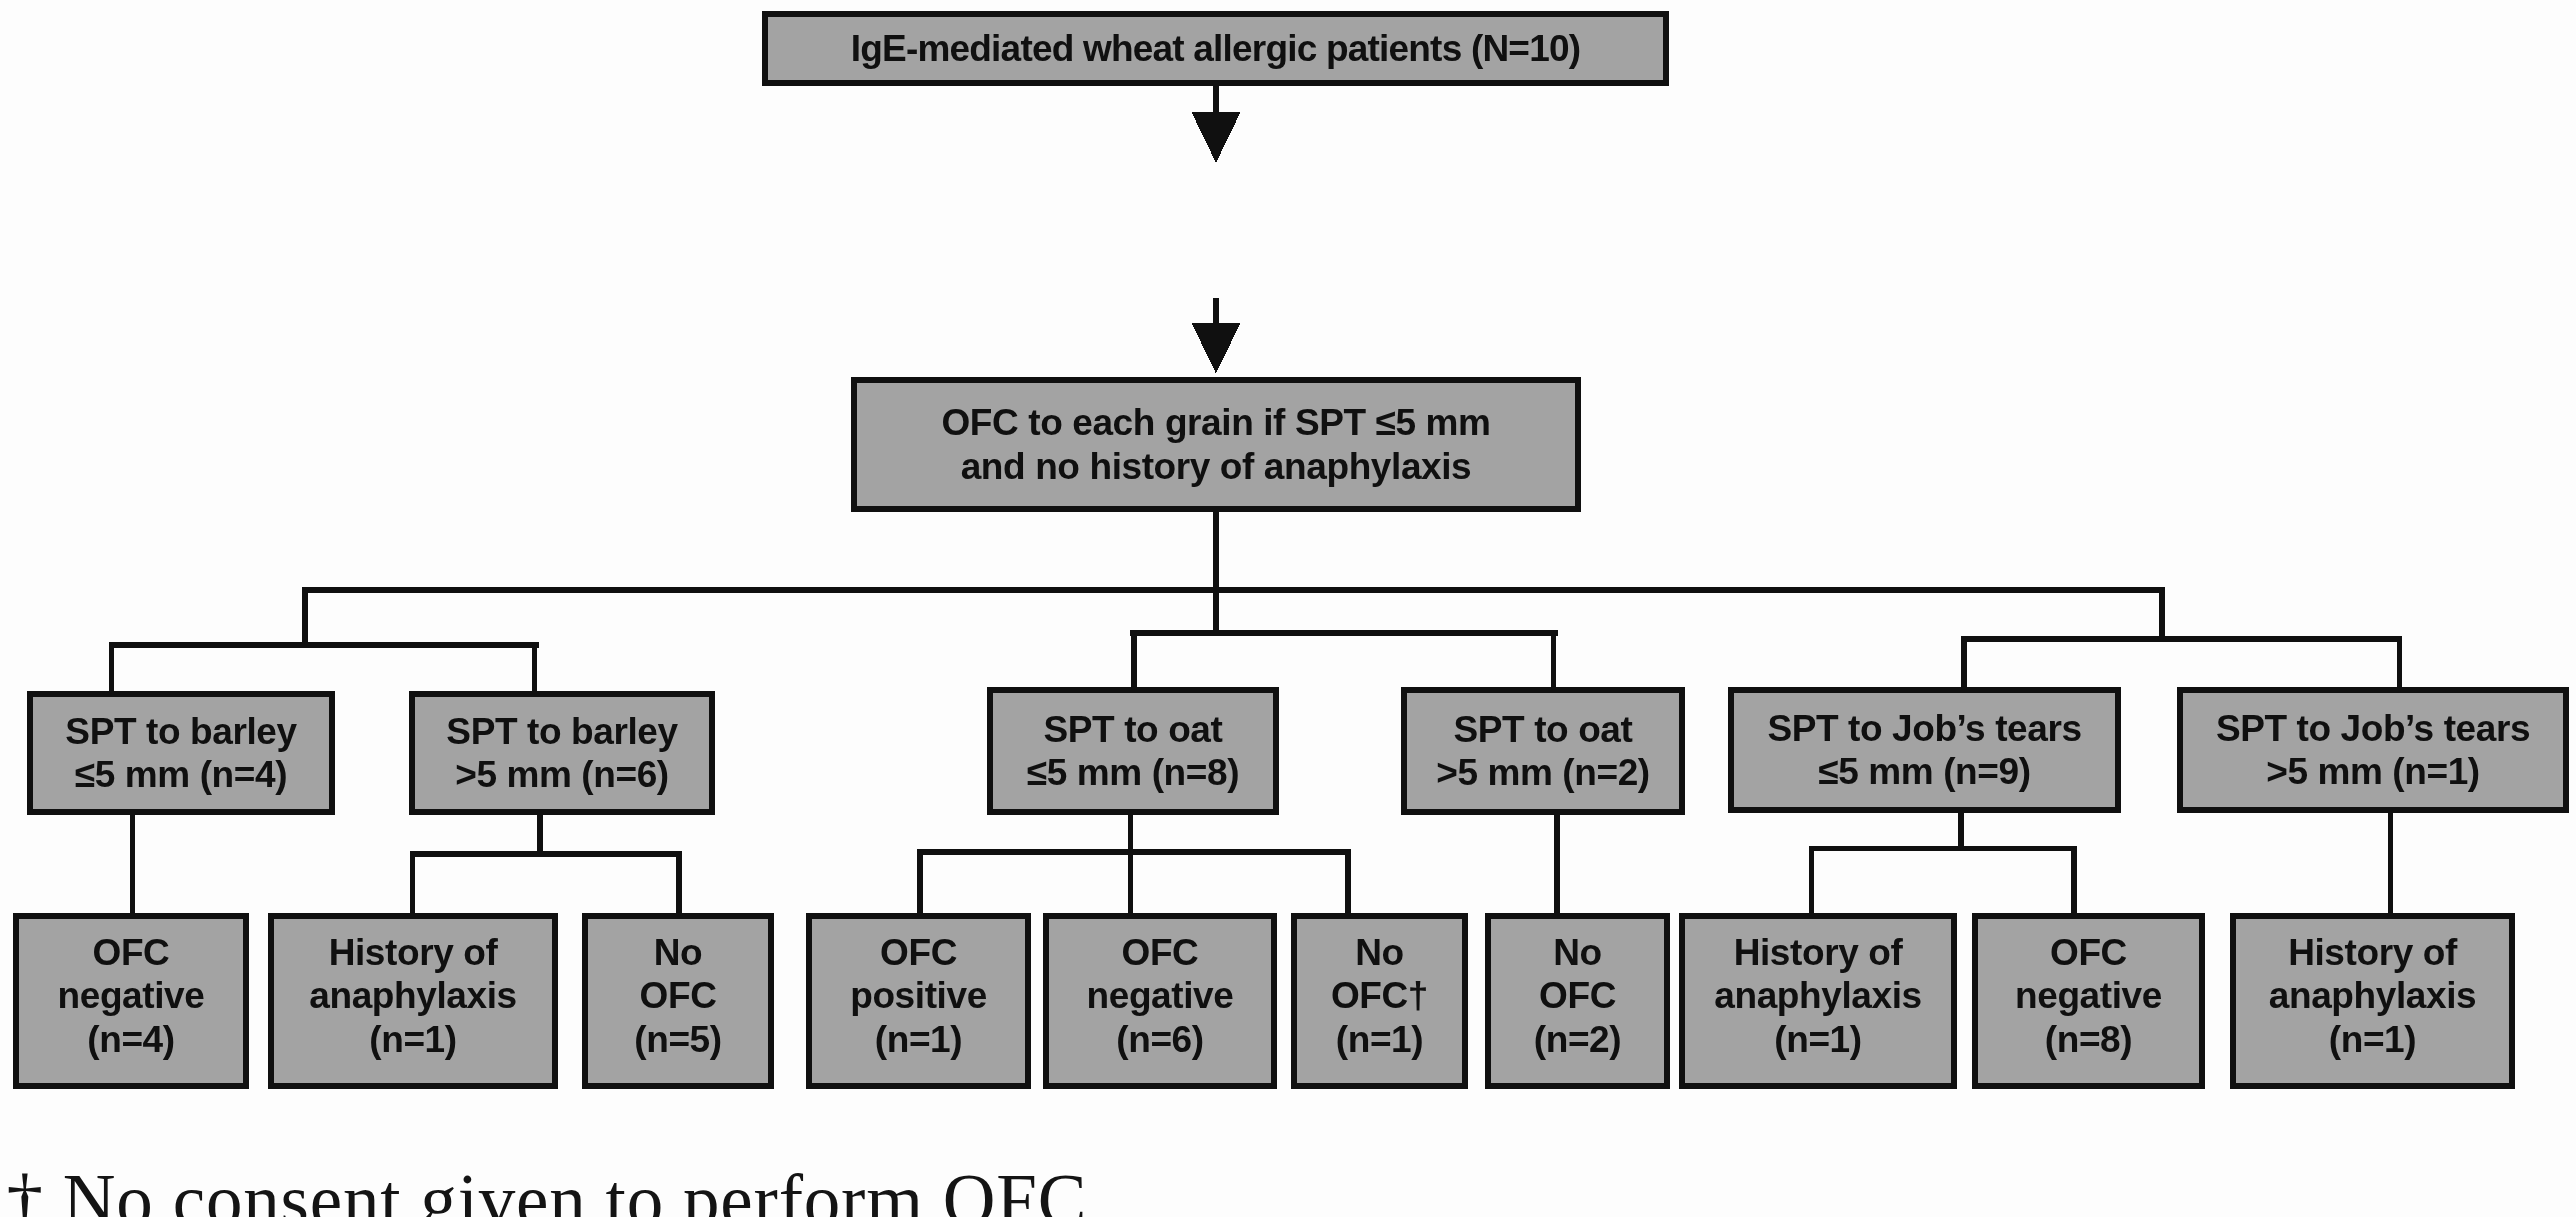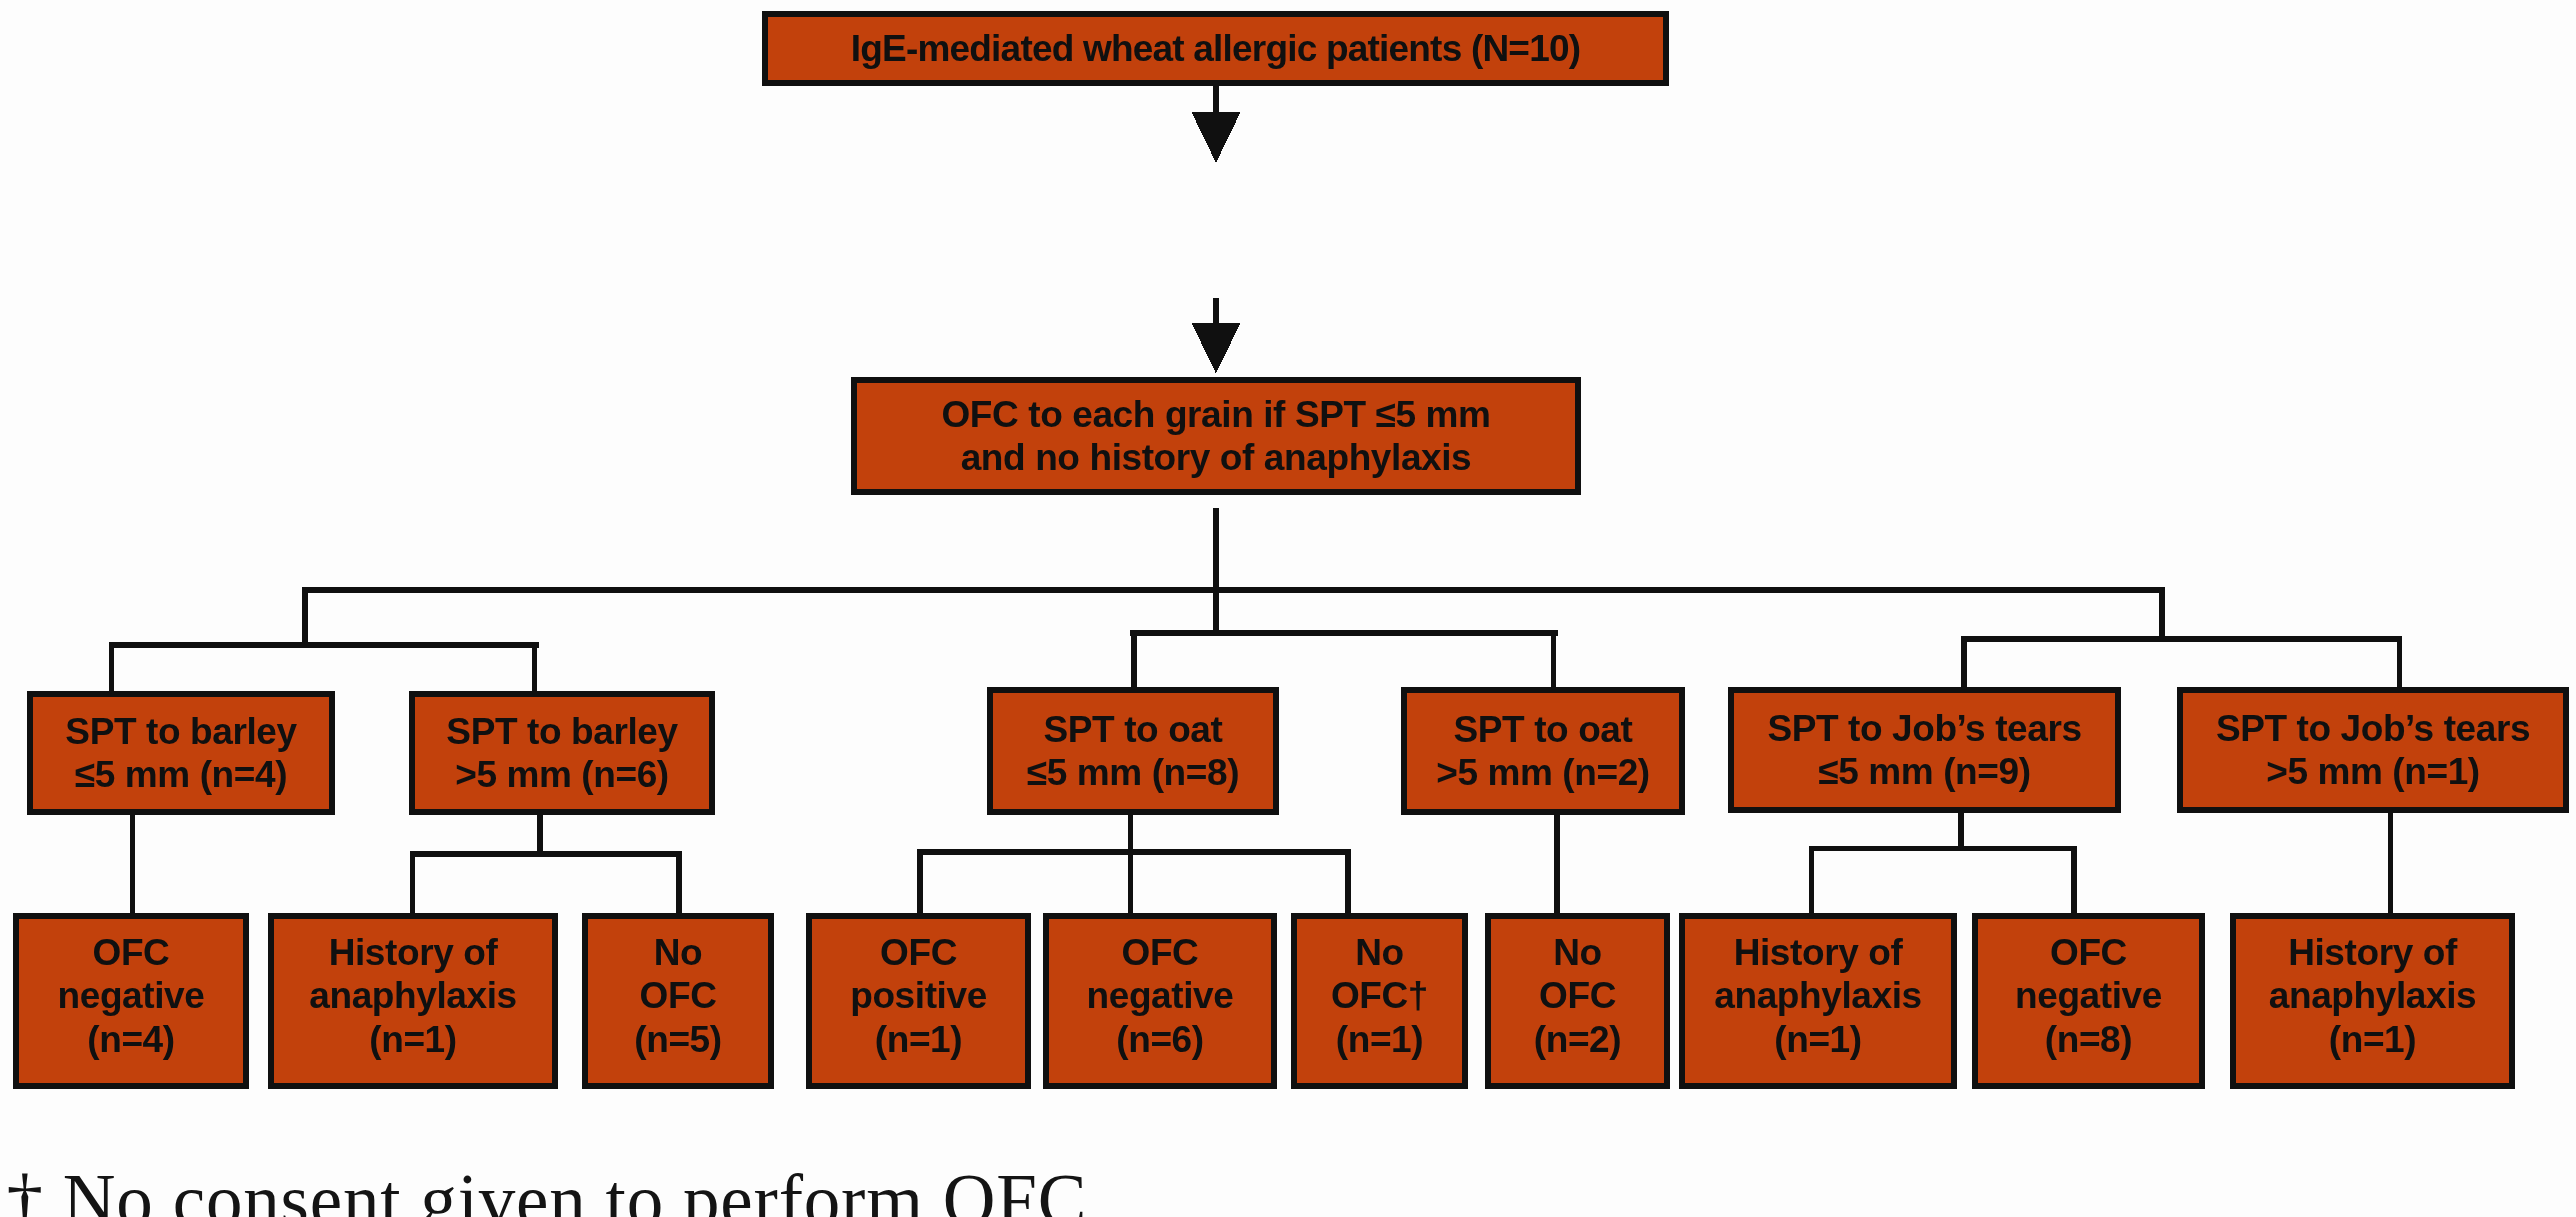--- a/index.html
+++ b/index.html
@@ -10,21 +10,21 @@
     background: #fdfdfd;
     font-family: "Liberation Sans", sans-serif;
     overflow: hidden;
   }
   svg.wires { position: absolute; left: 0; top: 0; }
   svg.wires line { stroke: #101010; stroke-width: 7; }
   svg.wires polygon { fill: #101010; }
   .node {
     position: absolute;
     box-sizing: border-box;
-    background: #c2410c;
+    background: #a3a3a3;
     border: 6.5px solid #101010;
     display: flex;
     align-items: center;
     justify-content: center;
     text-align: center;
     white-space: pre-line;
     font-weight: bold;
     color: #101010;
     font-size: 37px;
     line-height: 1.17;
@@ -38,21 +38,21 @@
     top: 1114px;
     font-family: "Liberation Serif", serif;
     font-size: 73px;
     color: #141414;
     letter-spacing: 0.8px;
     margin-top: 45px;
   }
   
   .b1 { left: 762px;  top: 11.4px;   width: 907px; height: 75px;  }
   .b2 { left: 828px; top: 165px;  width: 763px;  height: 137px; }
-  .b3 { left: 851px; top: 377px;  width: 730px;  height: 118px; }
+  .b3 { left: 851px; top: 377px;  width: 730px;  height: 135px; }
   .m1 { left: 27px;   top: 691px;  width: 308px;  height: 124px; }
   .m2 { left: 409px;  top: 691px;  width: 306px;  height: 124px; }
   .m3 { left: 987px; top: 687px;  width: 292px;  height: 128px; }
   .m4 { left: 1401px; top: 687px;  width: 284px;  height: 128px; }
   .m5 { left: 1728px; top: 687px;  width: 393px;  height: 126px; }
   .m6 { left: 2177px; top: 687px;  width: 392px;  height: 126px; }
   .l1 { left: 13px;   top: 913px; width: 236px;  height: 176px; }
   .l2 { left: 268px;  top: 913px; width: 290px;  height: 176px; }
   .l3 { left: 582px;  top: 913px; width: 192px;  height: 176px; }
   .l4 { left: 806px;  top: 913px; width: 225px;  height: 176px; }

